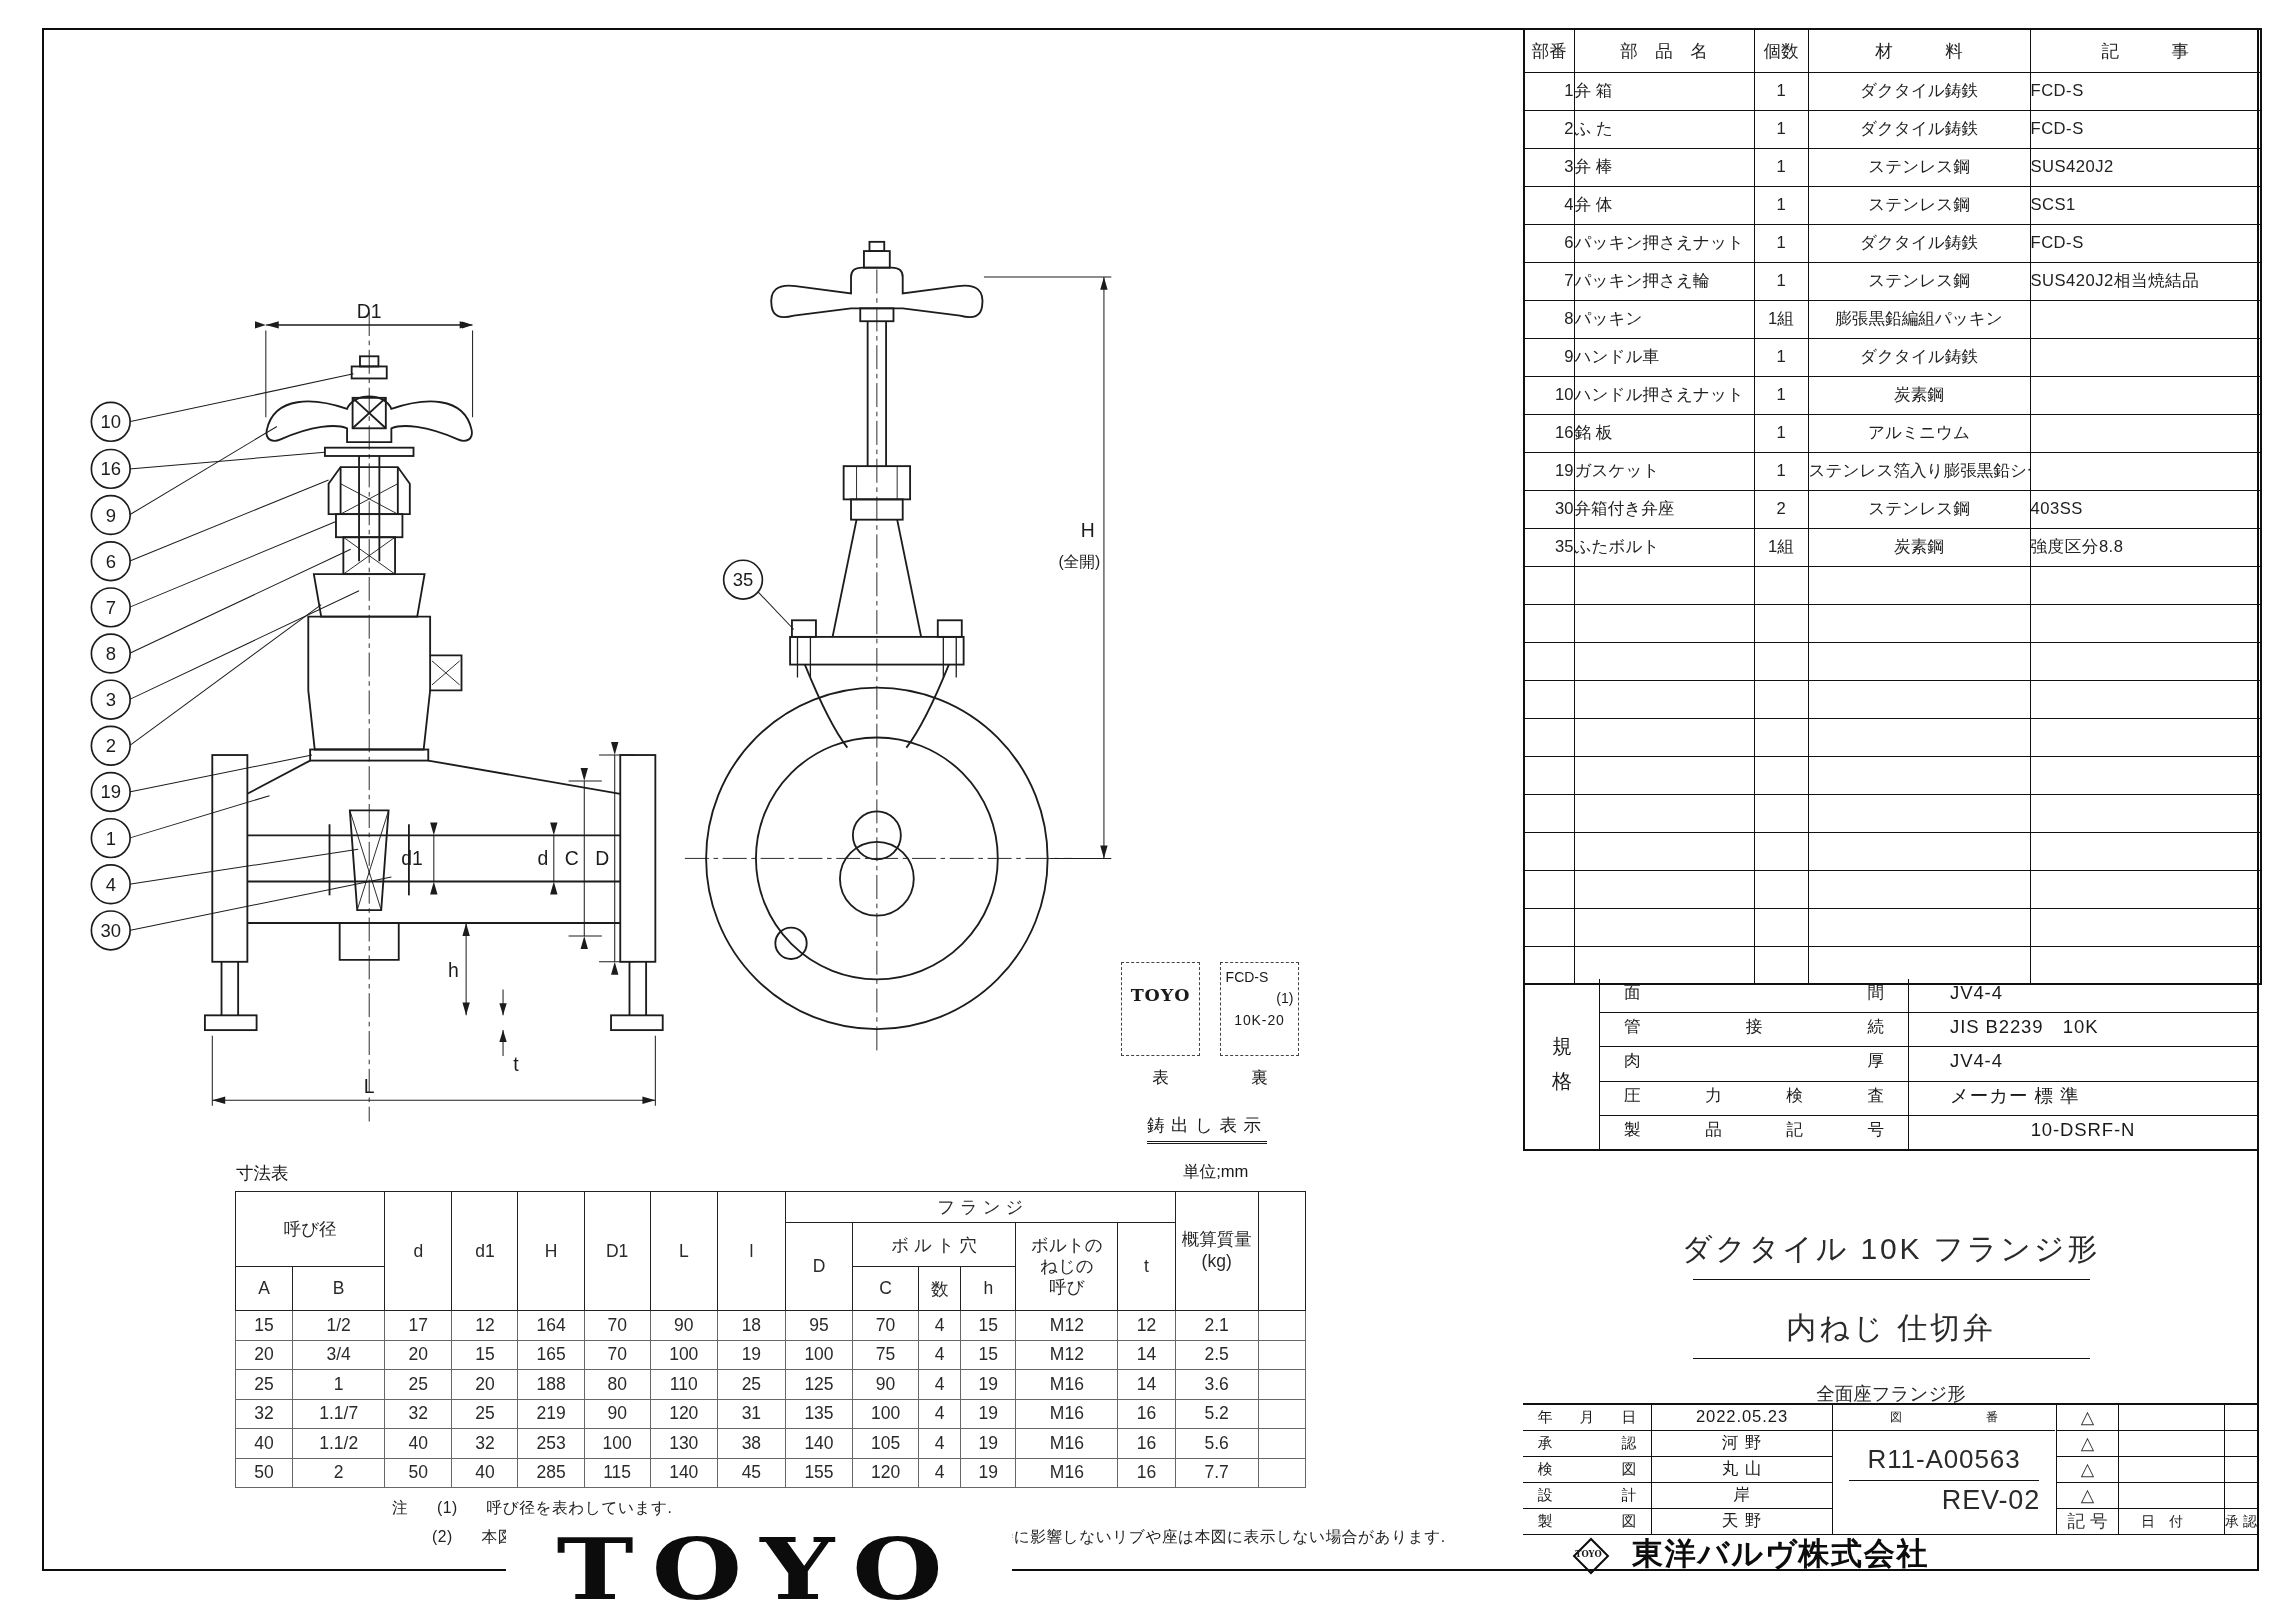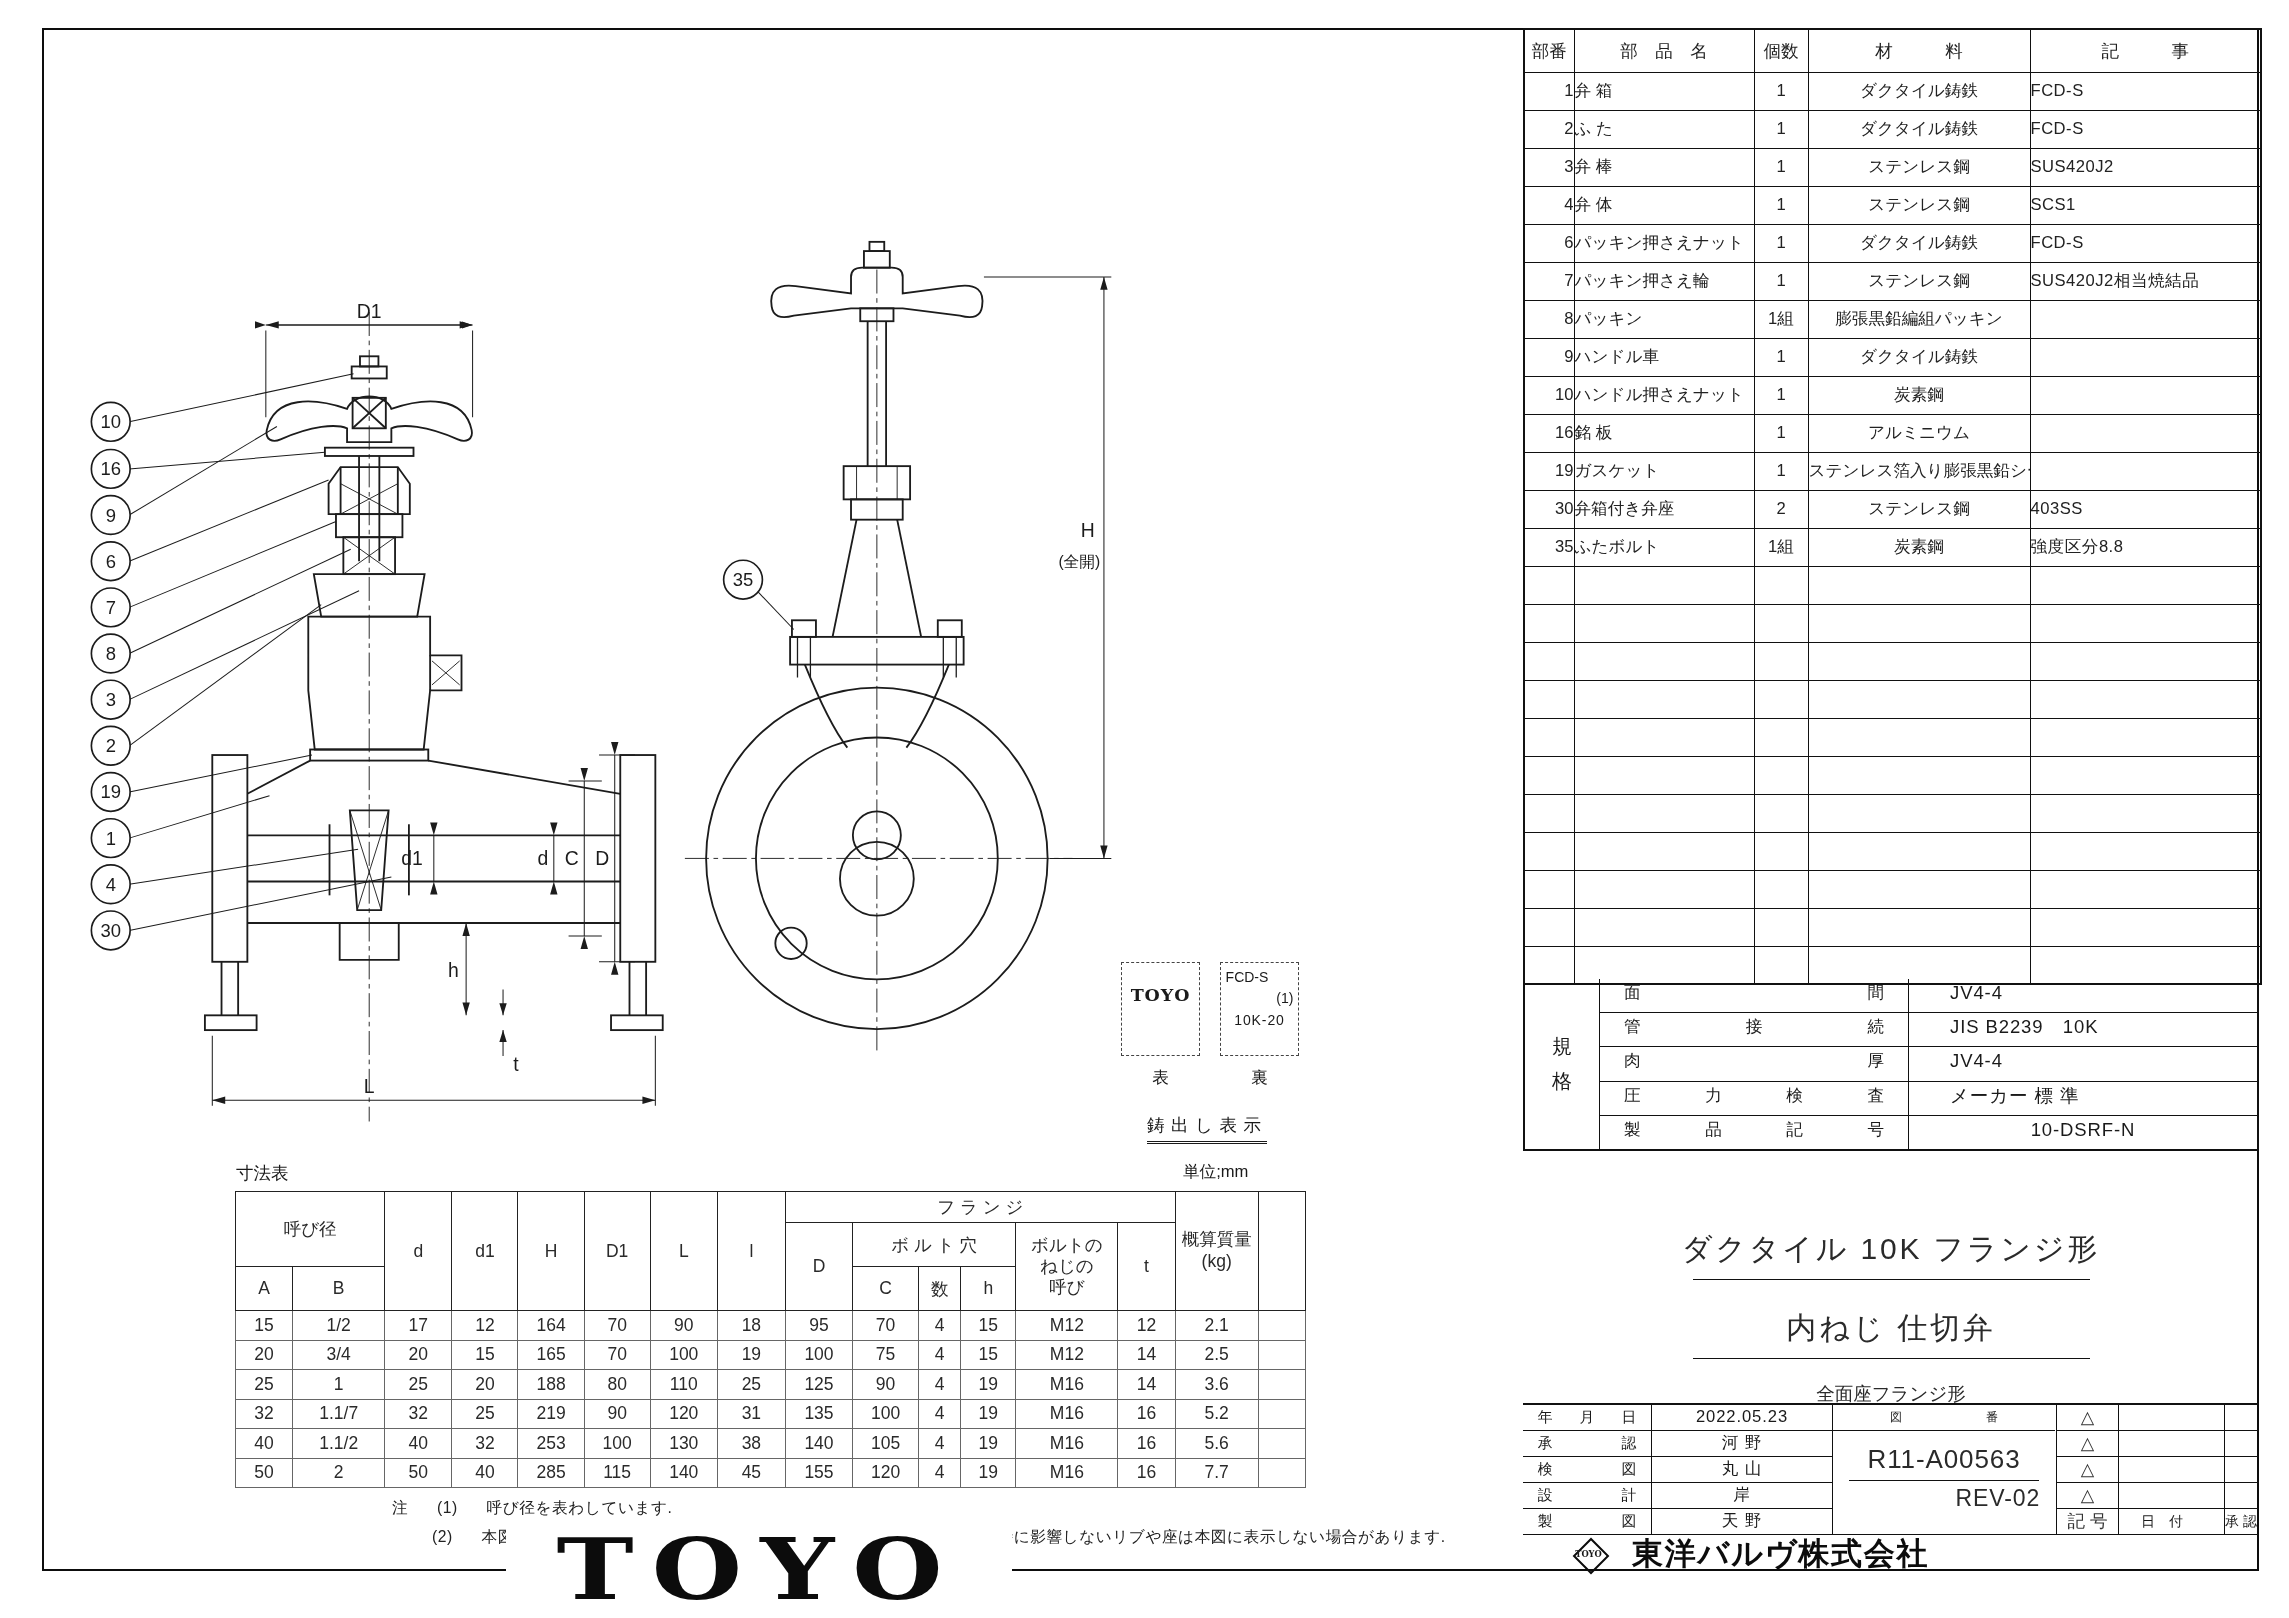--- a/index.html
+++ b/index.html
@@ -90,21 +90,21 @@
   .tbn-row{height:26px;display:flex;border-bottom:1.3px solid #111;box-sizing:border-box;}
   .tbn-l{width:129px;border-right:1.3px solid #111;font-size:14.8px;line-height:24px;
          padding:0 14.8px;box-sizing:border-box;}
   .tbn-v{flex:1;text-align:center;font-size:16.6px;line-height:24px;letter-spacing:0.9px;}
   .tb-mid{position:absolute;left:309px;top:0;width:223px;height:129px;border-left:1.3px solid #111;
           box-sizing:border-box;}
   .zuban{height:26px;line-height:24px;border-bottom:1.3px solid #111;font-size:12px;
          padding:0 57px;box-sizing:border-box;}
   .dno{width:190px;margin:13px auto 0;text-align:center;font-size:26px;letter-spacing:0.9px;
        border-bottom:1.8px solid #111;padding-bottom:4.6px;color:#2a2a2a;}
-  .rev{margin-top:4.6px;text-align:right;padding-right:14.8px;font-size:23px;letter-spacing:0.9px;color:#2a2a2a;}
+  .rev{margin-top:4.6px;text-align:right;padding-right:14.8px;font-size:27px;letter-spacing:0.9px;color:#2a2a2a;}
   .tb-rev{position:absolute;left:533px;top:0;width:203px;height:129px;border-left:1.3px solid #111;
           box-sizing:border-box;}
   .rev-row{height:26px;display:flex;border-bottom:1.3px solid #111;box-sizing:border-box;}
   .rev-row:last-child{border-bottom:none;}
   .rev-c1{width:61px;text-align:center;font-size:17.5px;line-height:24px;color:#333;}
   .rev-c2{width:87px;border-left:1.3px solid #111;box-sizing:border-box;text-align:center;
           font-size:14px;line-height:24px;}
   .rev-c3{flex:1;border-left:1.3px solid #111;box-sizing:border-box;text-align:left;
           font-size:14px;line-height:24px;margin-left:19px;}
   .tb-co{position:absolute;left:0;top:129px;width:736px;height:39px;border-top:1.8px solid #111;

